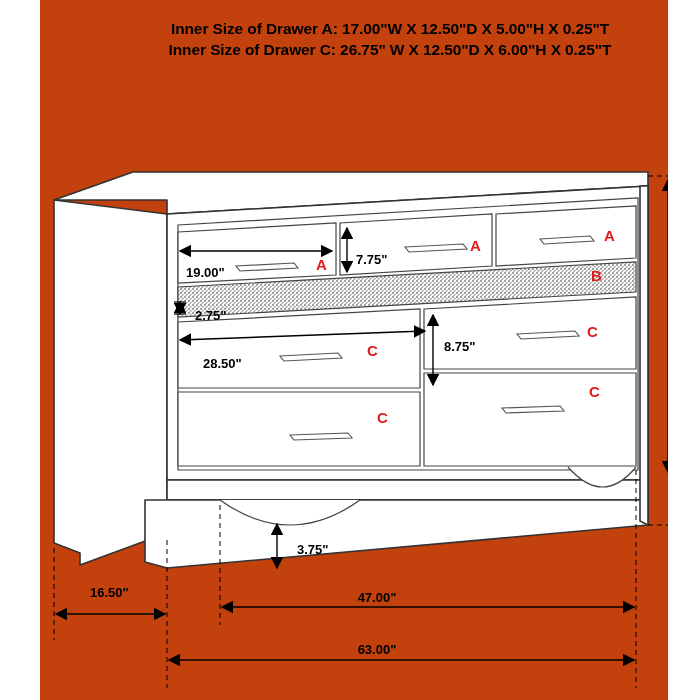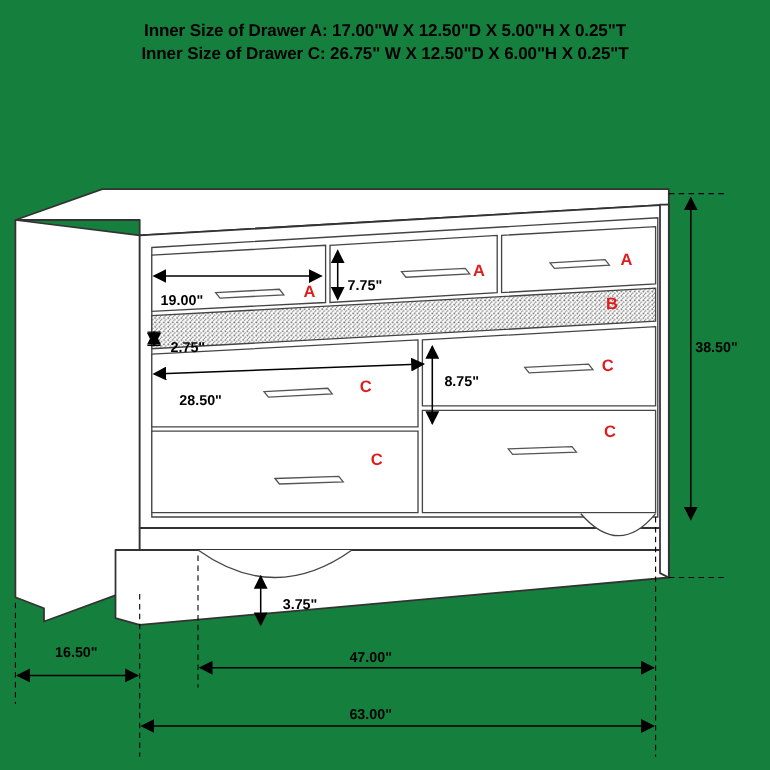--- a/index.html
+++ b/index.html
@@ -2,25 +2,26 @@
 <html><head>
 <meta charset="utf-8">
 <style>
   html, body {
     margin: 0;
     padding: 0;
     background: #ffffff;
   }
   #page {
     position: relative;
-    width: 700px;
+    width: 628px;
     height: 700px;
-    background: #15803d;
+    background: #c2410c;
     font-family: "Liberation Sans", sans-serif;
     overflow: hidden;
+    margin-left: 40px;
   }
   .spec-block {
     position: absolute;
     left: 0;
     top: 18px;
     width: 700px;
     text-align: center;
   }
   .spec-line {
     font-size: 15.5px;

